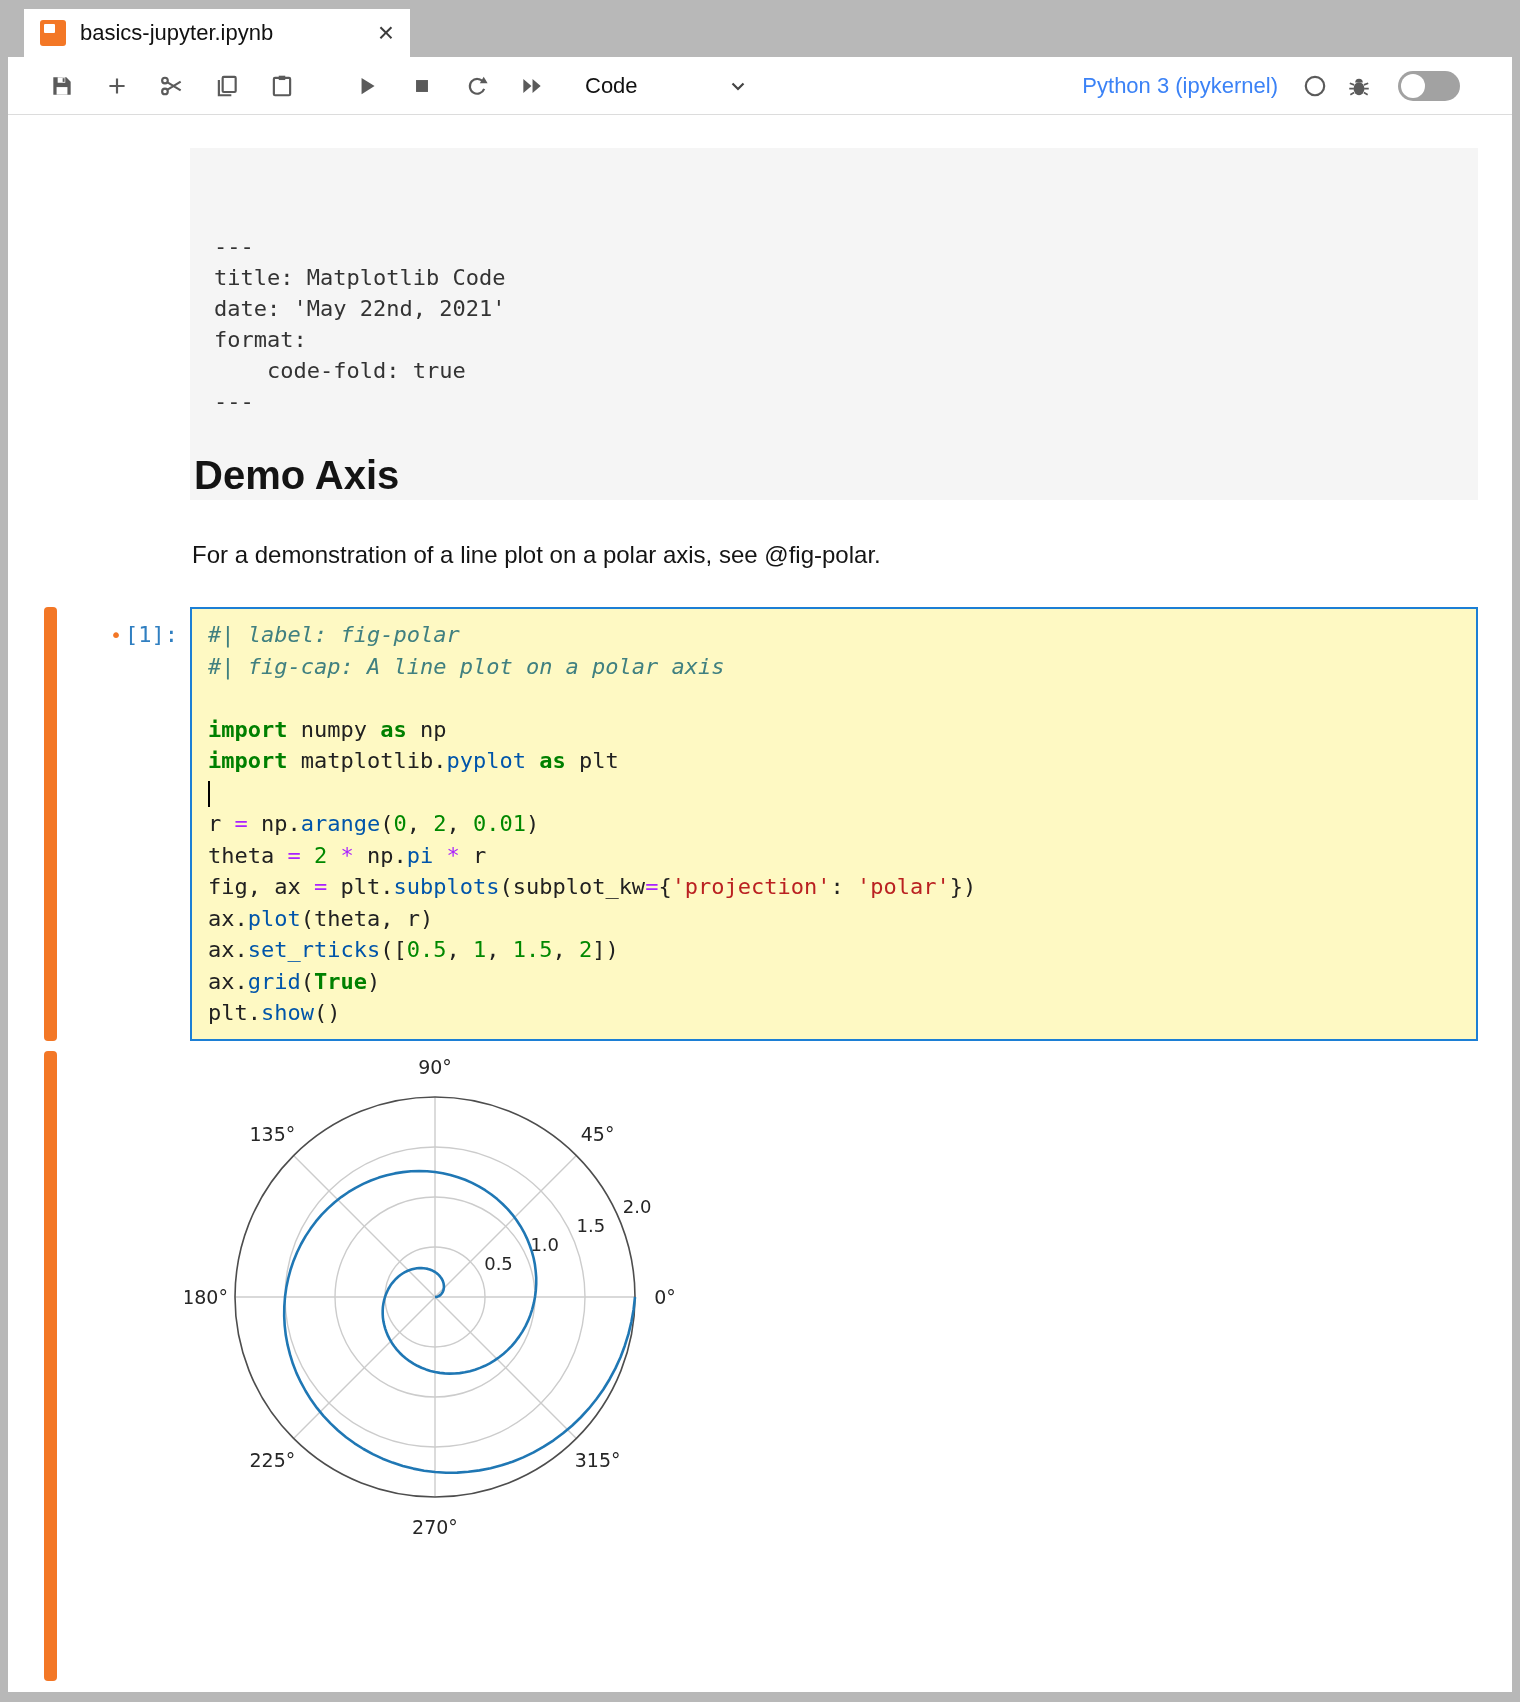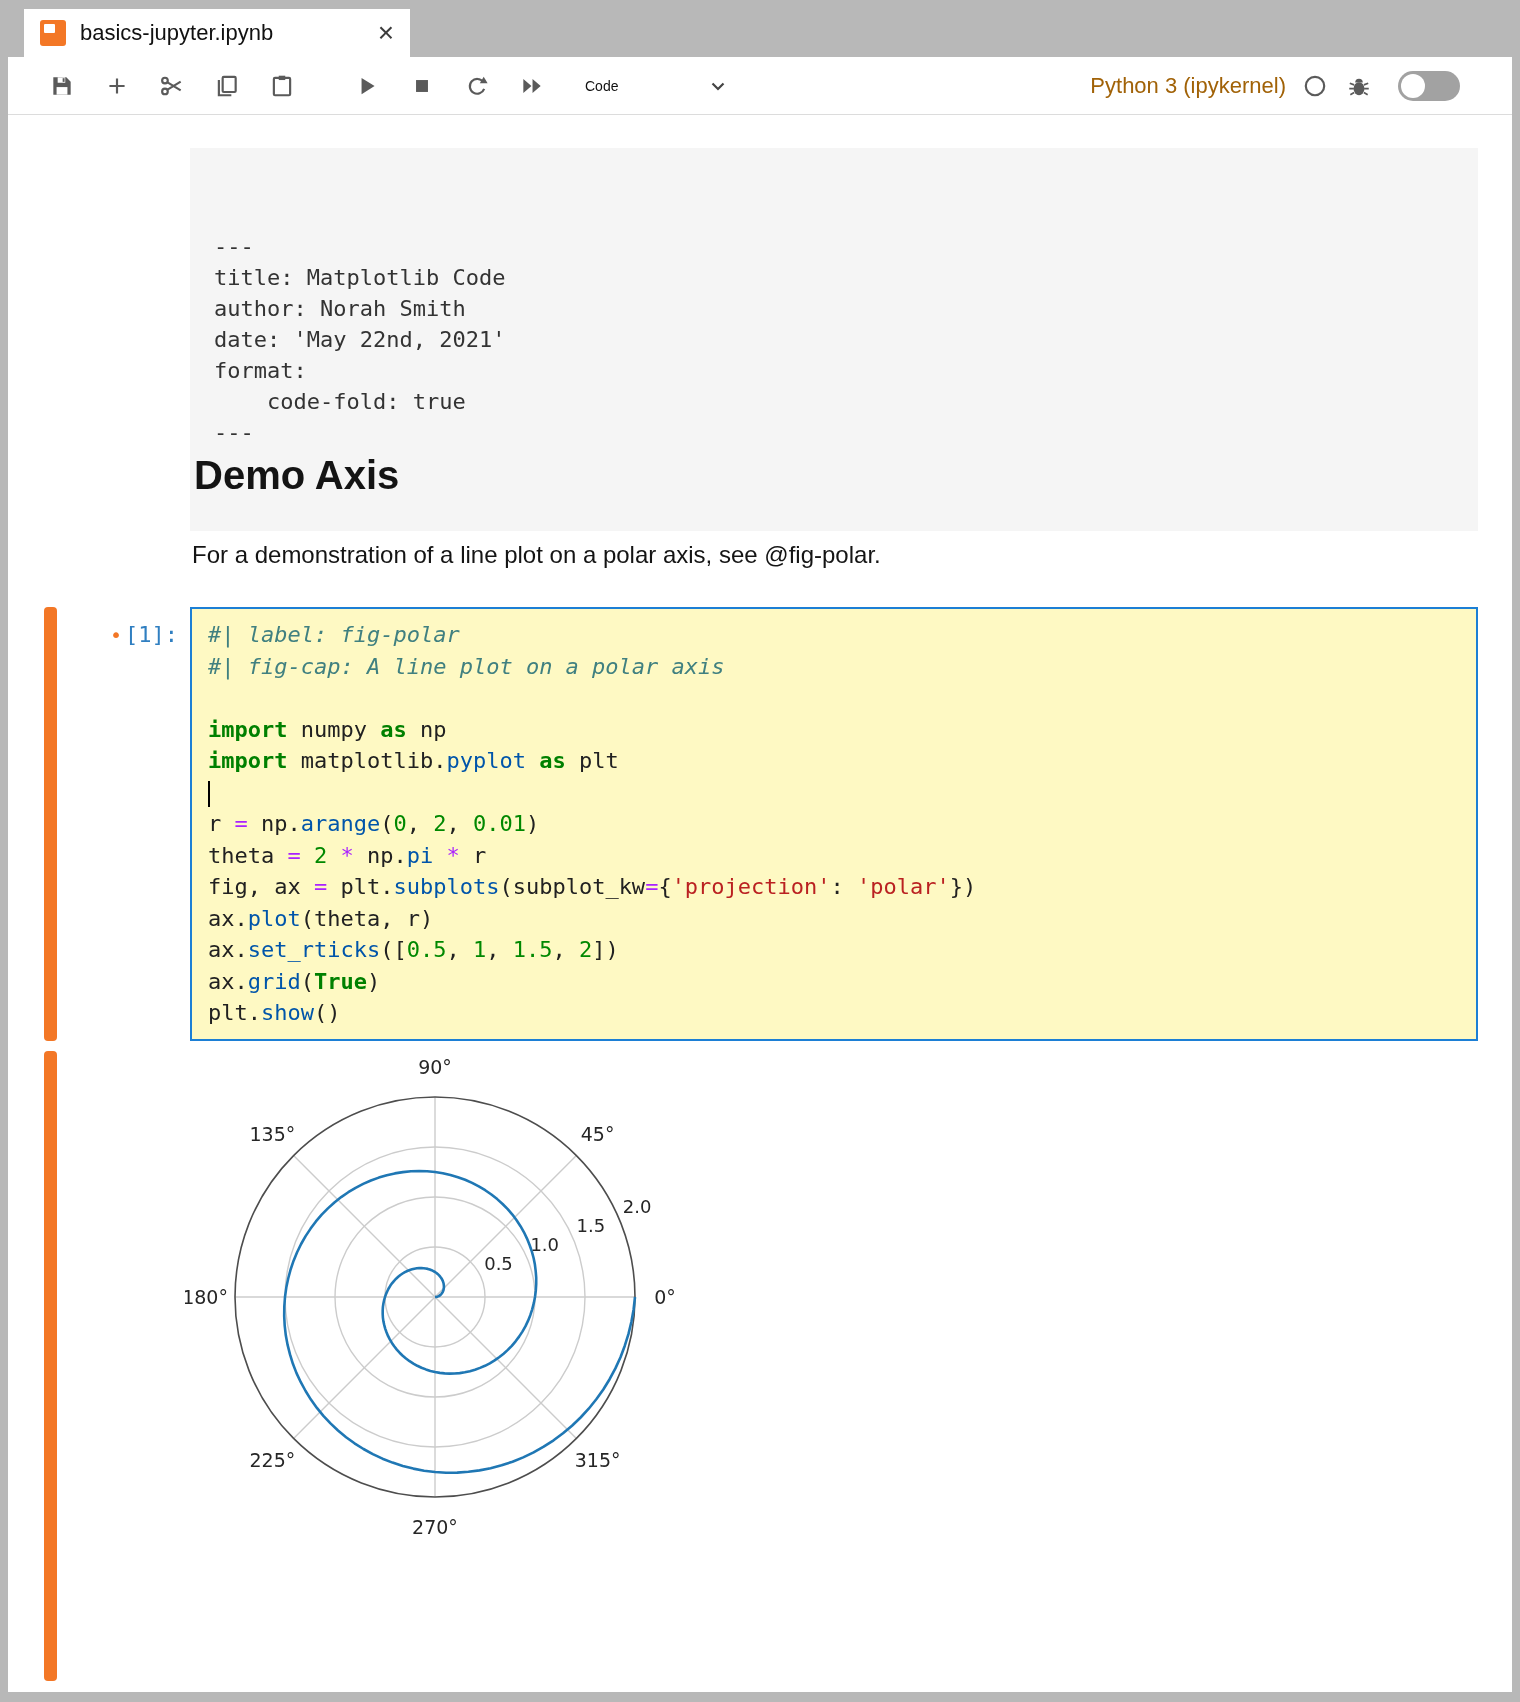--- a/index.html
+++ b/index.html
@@ -23,25 +23,25 @@
   .toolbar{
     position:absolute;left:8px;top:57px;width:1504px;height:58px;
     background:#ffffff;border-bottom:1px solid #dcdcdc;box-sizing:border-box;
     display:flex;align-items:center;padding:0 26px;
   }
   .tbtn{width:55px;height:42px;display:flex;align-items:center;justify-content:center;flex:0 0 auto;cursor:pointer;}
   .tbtn svg{width:26px;height:26px;}
   .tgap{width:30px;flex:0 0 auto;}
   .celltype{
     margin-left:16px;display:flex;align-items:center;gap:88px;
-    font-size:14px;color:#111;padding:6px 10px;cursor:pointer;flex:0 0 auto;
+    font-size:22px;color:#111;padding:6px 10px;cursor:pointer;flex:0 0 auto;
   }
   .celltype svg{width:24px;height:24px;}
   .spacer{flex:1 1 auto;}
-  .kernel-name{font-size:22px;color:#a16207;margin-right:16px;white-space:nowrap;cursor:pointer;}
+  .kernel-name{font-size:22px;color:#3b82f6;margin-right:24px;white-space:nowrap;cursor:pointer;}
   .kstatus{margin-right:18px;display:flex;align-items:center;}
   .kstatus svg,.bugbtn svg{width:26px;height:26px;}
   .bugbtn{margin-right:26px;display:flex;align-items:center;cursor:pointer;}
   .toggle{width:62px;height:30px;border-radius:16px;background:#a2a2a2;position:relative;margin-right:26px;flex:0 0 auto;cursor:pointer;}
   .toggle .knob{position:absolute;left:3px;top:3px;width:24px;height:24px;border-radius:50%;background:#ffffff;}
   
   .content{position:absolute;left:8px;top:115px;width:1504px;height:1577px;background:#ffffff;overflow:hidden;}
   .raw-cell{
     position:absolute;left:182px;top:33px;width:1288px;box-sizing:border-box;
     background:#f5f5f5;padding:21px 24px;
@@ -161,21 +161,21 @@
       </svg>
   </span>
   <span class="toggle">
       <span class="knob"></span>
     </span>
 </div>
 
 <div class="content">
 
   <div class="raw-cell">
-    <div><div>---</div><div>title: Matplotlib Code</div><div>author: Norah Smith</div><div>date: 'May 22nd, 2021'</div><div>format:</div><div>    code-fold: true</div><div>---</div></div>
+    <div><div>---</div><div>title: Matplotlib Code</div><div>date: 'May 22nd, 2021'</div><div>format:</div><div>    code-fold: true</div><div>---</div></div>
   </div>
 
   <h1 class="md-heading">Demo Axis</h1>
   <p class="md-para">For a demonstration of a line plot on a polar axis, see @fig-polar.</p>
 
   <div class="collapser bar1"></div>
 
   <div class="prompt">
     <span class="dot">•</span><span>[1]:</span>
   </div>

